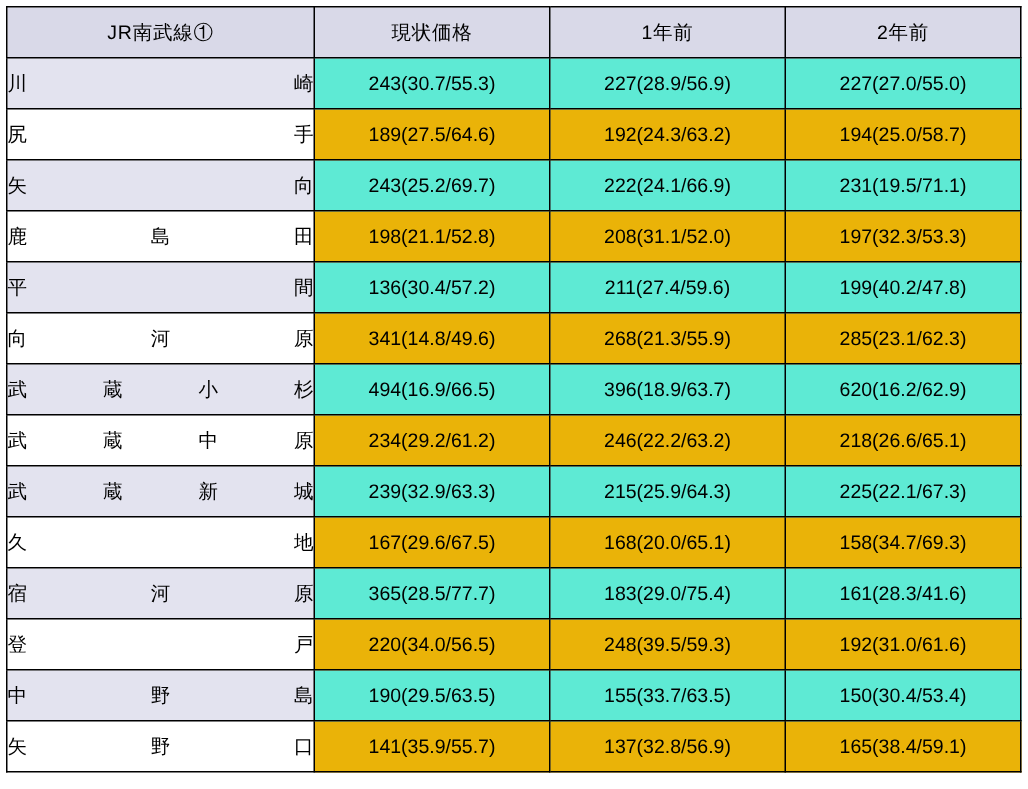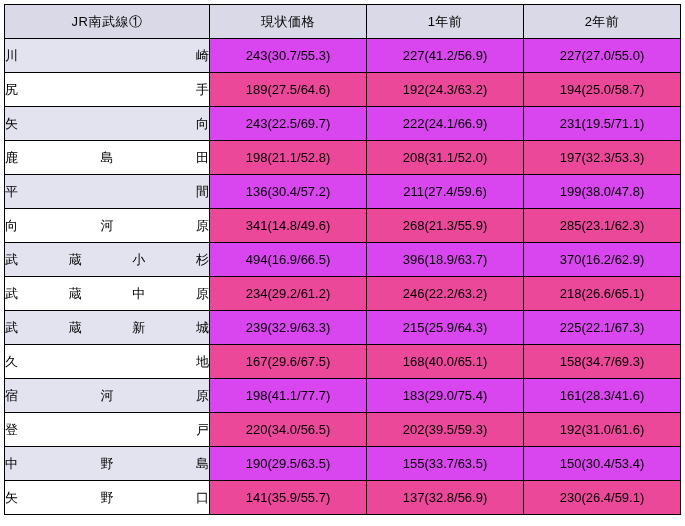--- a/index.html
+++ b/index.html
@@ -58,24 +58,24 @@
     justify-content: space-between;
     width: 100%;
   }
   .sname span {
     display: inline-block;
   }
   td.value {
     text-align: center;
     vertical-align: middle;
     font-size: 12.5px;
-    background: #ec4899;
+    background: #eab308;
   }
   td.value.shaded {
-    background: #d946ef;
+    background: #5eead4;
   }
 </style>
 </head>
 <body>
 
 <div class="table-wrap">
   <table class="data-table">
     <colgroup>
       <col class="c-name">
       <col class="c-val">
@@ -92,42 +92,42 @@
     </thead>
     <tbody id="tbody">
         <tr>
           <td class="station">
             <div class="sname">
               <span>川</span>
               <span>崎</span>
             </div>
           </td>
           <td class="value shaded">243(30.7/55.3)</td>
-          <td class="value shaded">227(41.2/56.9)</td>
+          <td class="value shaded">227(28.9/56.9)</td>
           <td class="value shaded">227(27.0/55.0)</td>
         </tr>
         <tr>
           <td class="station plain">
             <div class="sname">
               <span>尻</span>
               <span>手</span>
             </div>
           </td>
           <td class="value">189(27.5/64.6)</td>
           <td class="value">192(24.3/63.2)</td>
           <td class="value">194(25.0/58.7)</td>
         </tr>
         <tr>
           <td class="station">
             <div class="sname">
               <span>矢</span>
               <span>向</span>
             </div>
           </td>
-          <td class="value shaded">243(22.5/69.7)</td>
+          <td class="value shaded">243(25.2/69.7)</td>
           <td class="value shaded">222(24.1/66.9)</td>
           <td class="value shaded">231(19.5/71.1)</td>
         </tr>
         <tr>
           <td class="station plain">
             <div class="sname">
               <span>鹿</span>
               <span>島</span>
               <span>田</span>
             </div>
@@ -138,21 +138,21 @@
         </tr>
         <tr>
           <td class="station">
             <div class="sname">
               <span>平</span>
               <span>間</span>
             </div>
           </td>
           <td class="value shaded">136(30.4/57.2)</td>
           <td class="value shaded">211(27.4/59.6)</td>
-          <td class="value shaded">199(38.0/47.8)</td>
+          <td class="value shaded">199(40.2/47.8)</td>
         </tr>
         <tr>
           <td class="station plain">
             <div class="sname">
               <span>向</span>
               <span>河</span>
               <span>原</span>
             </div>
           </td>
           <td class="value">341(14.8/49.6)</td>
@@ -163,21 +163,21 @@
           <td class="station">
             <div class="sname">
               <span>武</span>
               <span>蔵</span>
               <span>小</span>
               <span>杉</span>
             </div>
           </td>
           <td class="value shaded">494(16.9/66.5)</td>
           <td class="value shaded">396(18.9/63.7)</td>
-          <td class="value shaded">370(16.2/62.9)</td>
+          <td class="value shaded">620(16.2/62.9)</td>
         </tr>
         <tr>
           <td class="station plain">
             <div class="sname">
               <span>武</span>
               <span>蔵</span>
               <span>中</span>
               <span>原</span>
             </div>
           </td>
@@ -199,44 +199,44 @@
           <td class="value shaded">225(22.1/67.3)</td>
         </tr>
         <tr>
           <td class="station plain">
             <div class="sname">
               <span>久</span>
               <span>地</span>
             </div>
           </td>
           <td class="value">167(29.6/67.5)</td>
-          <td class="value">168(40.0/65.1)</td>
+          <td class="value">168(20.0/65.1)</td>
           <td class="value">158(34.7/69.3)</td>
         </tr>
         <tr>
           <td class="station">
             <div class="sname">
               <span>宿</span>
               <span>河</span>
               <span>原</span>
             </div>
           </td>
-          <td class="value shaded">198(41.1/77.7)</td>
+          <td class="value shaded">365(28.5/77.7)</td>
           <td class="value shaded">183(29.0/75.4)</td>
           <td class="value shaded">161(28.3/41.6)</td>
         </tr>
         <tr>
           <td class="station plain">
             <div class="sname">
               <span>登</span>
               <span>戸</span>
             </div>
           </td>
           <td class="value">220(34.0/56.5)</td>
-          <td class="value">202(39.5/59.3)</td>
+          <td class="value">248(39.5/59.3)</td>
           <td class="value">192(31.0/61.6)</td>
         </tr>
         <tr>
           <td class="station">
             <div class="sname">
               <span>中</span>
               <span>野</span>
               <span>島</span>
             </div>
           </td>
@@ -247,17 +247,17 @@
         <tr>
           <td class="station plain">
             <div class="sname">
               <span>矢</span>
               <span>野</span>
               <span>口</span>
             </div>
           </td>
           <td class="value">141(35.9/55.7)</td>
           <td class="value">137(32.8/56.9)</td>
-          <td class="value">230(26.4/59.1)</td>
+          <td class="value">165(38.4/59.1)</td>
         </tr>
       </tbody>
   </table>
 </div>
 
 </body></html>

